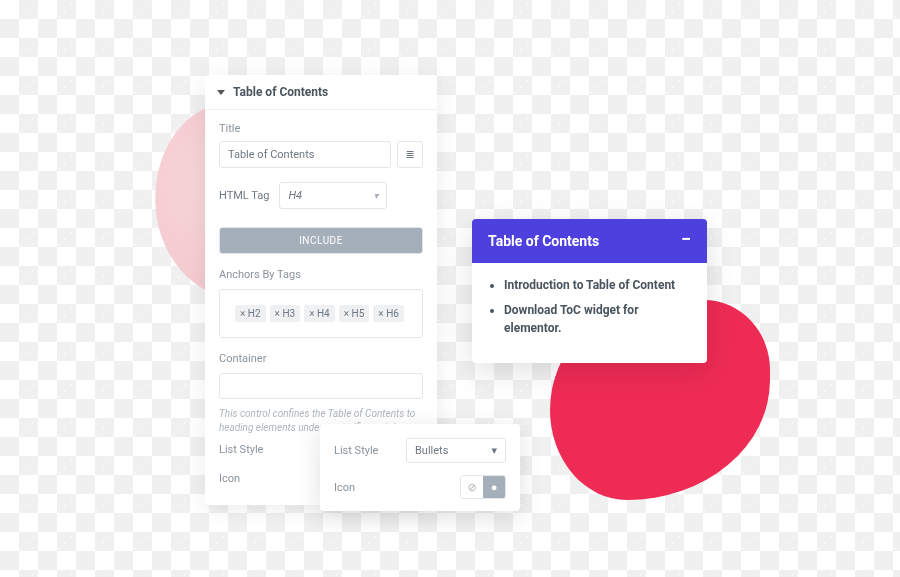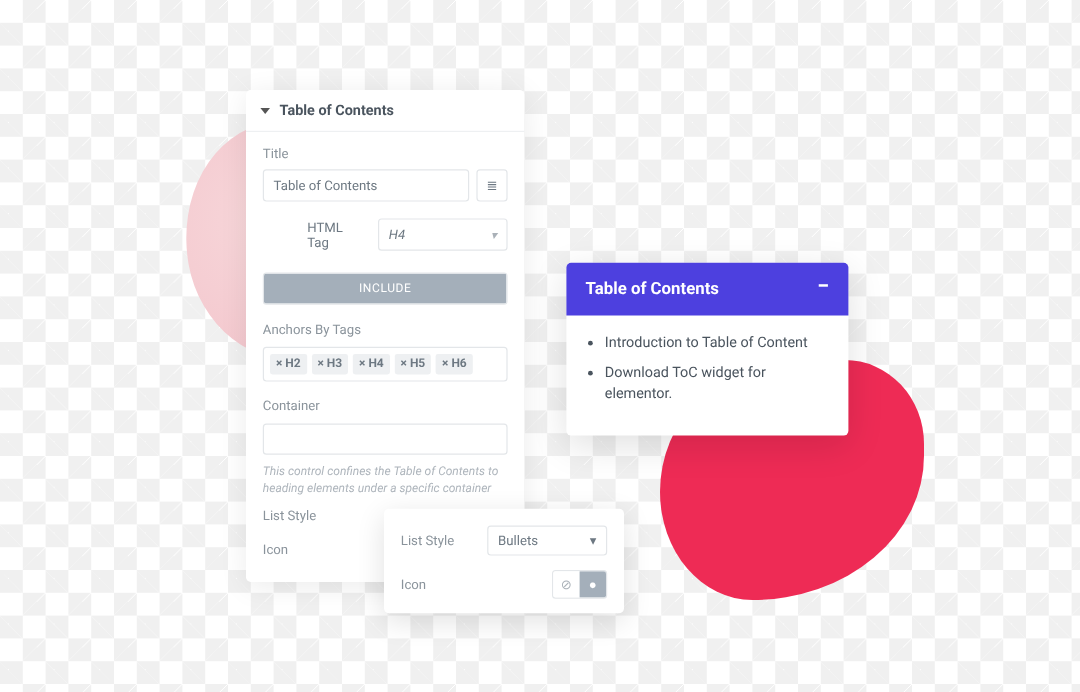--- a/index.html
+++ b/index.html
@@ -97,25 +97,24 @@
   .icon-btn {
     width: 26px;
     border: 1px solid #e3e6e9;
     border-radius: 3px;
     display:flex;align-items:center;justify-content:center;
     color:#6d7882;
     font-size:11px;
   }
   .row-2col {
     display: flex;
-    justify-content: space-between;
+    justify-content: flex-start;
     align-items: center;
     margin-bottom: 14px;
     gap: 10px;
-    margin-left: 37px;
   }
   .select {
     flex: 0 0 108px;
     border: 1px solid #e3e6e9;
     border-radius: 3px;
     padding: 6px 8px;
     font-size: 11px;
     color: #6d7882;
     background: #fff;
     display:flex;justify-content:space-between;align-items:center;font-style:italic;
@@ -146,23 +145,22 @@
     color:#8a939b;
     margin-bottom:8px;
     display:block;
   }
   .chips {
     display:flex;
     gap:4px;
     flex-wrap:wrap;
     border:1px solid #e3e6e9;
     border-radius:3px;
-    padding:5px;
+    padding:15px;
     margin-bottom:14px;
-    font-weight:bold;
   }
   .chip {
     background:#eef0f2;
     color:#6d7882;
     font-size:10px;
     padding:3px 5px;
     border-radius:2px;
   }
   .empty-input {
     border:1px solid #e3e6e9;
@@ -241,20 +239,21 @@
   }
   .minus {
     font-weight:700;
     font-size:18px;
     line-height:0;
     position:relative;top:-2px;
   }
   .preview-body {
     padding: 14px 18px 18px 10px;
     color:#4a545e;
+    font-weight:bold;
   }
   .preview-body ul { list-style: disc; padding-left:22px; }
   .preview-body li { margin-bottom:8px; line-height:1.45;}
   .preview-body ul ul { list-style: disc; padding-left:18px; margin-top:8px;}
   .preview-body ul ul li { font-size:11px; color:#6b7680; margin-bottom:6px;}
 </style>
 </head>
 <body>
 
 <div class="checker"></div>

